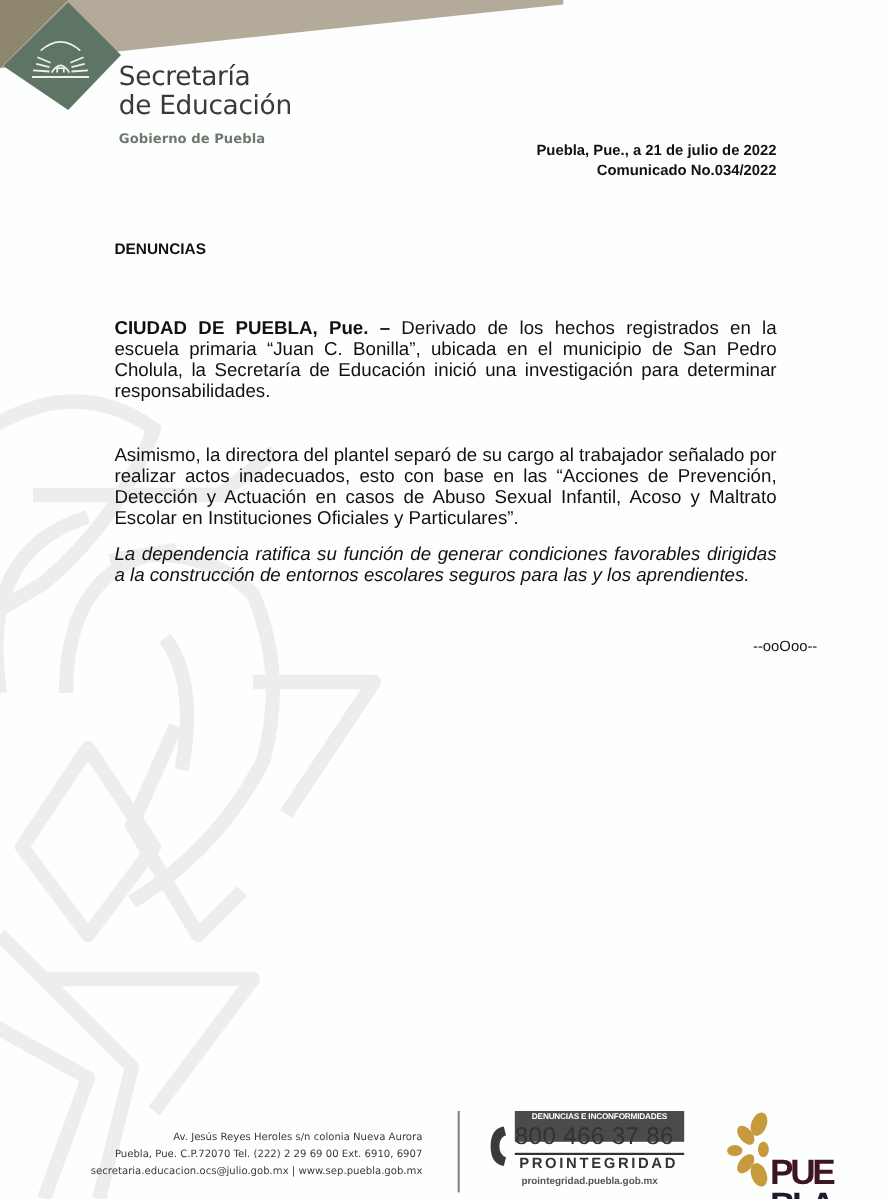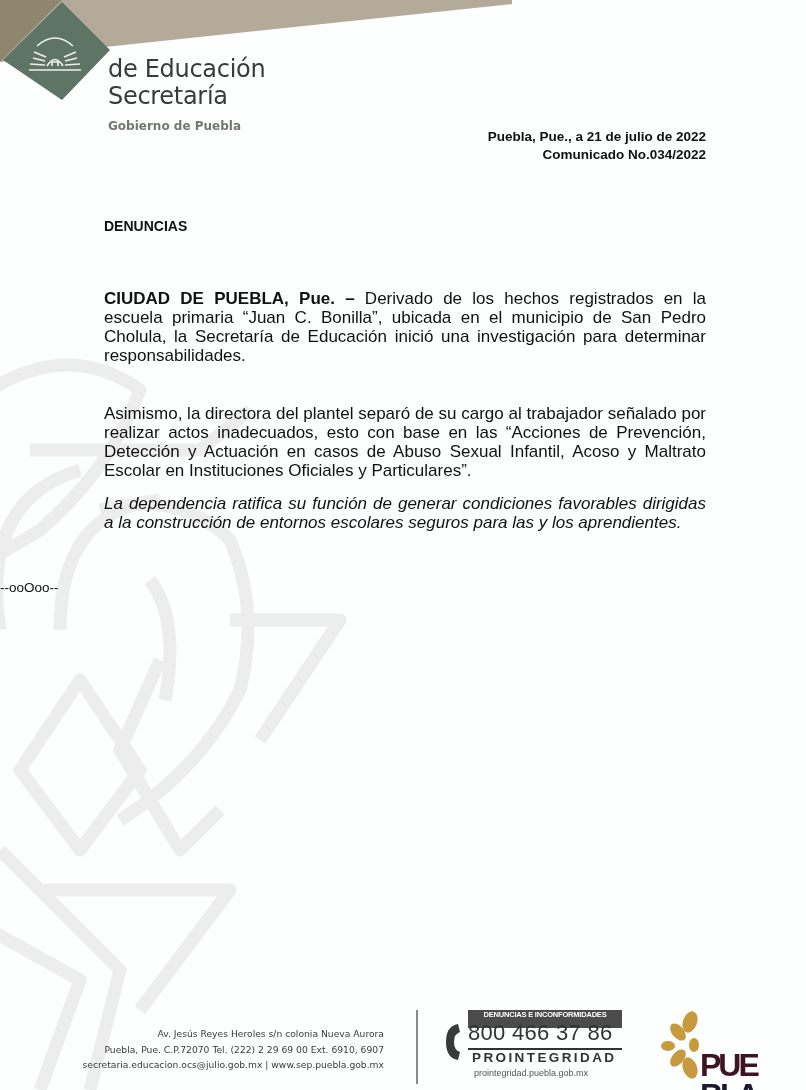--- a/index.html
+++ b/index.html
@@ -7,30 +7,30 @@
          font-family:"Liberation Sans", sans-serif; color:#111; }
   .banner { position:absolute; left:0; top:0; width:806px; height:200px; }
   .watermark { position:absolute; left:0; top:330px; width:420px; height:760px; }
   .brand { position:absolute; left:108px; top:56px; }
   .brand-title { font-family:"DejaVu Sans", sans-serif; font-size:24px; line-height:27px; color:#3a3a3a; letter-spacing:-0.3px; }
   .brand-sub { margin-top:9px; font-family:"DejaVu Sans", sans-serif; font-size:12px; font-weight:bold; color:#6e7a6e; }
   .dateblock { position:absolute; right:100px; top:128px; text-align:right; font-size:13.5px; font-weight:bold; line-height:18px; }
   .heading { position:absolute; left:104px; top:218px; font-size:14px; font-weight:bold; }
   .para { position:absolute; left:104px; width:602px; font-size:17px; line-height:19px; text-align:justify; }
   .p1 { top:289px; } .p2 { top:404px; } .p3 { top:494px;font-style:italic; }
-  .sep { position:absolute; left:0; width:743px; top:580px; text-align:left; font-size:13.5px; }
+  .sep { position:absolute; left:0; width:743px; top:580px; text-align:right; font-size:13.5px; }
   .footer-addr { position:absolute; right:422px; top:1026px; text-align:right; font-family:"DejaVu Sans", sans-serif; font-size:9.2px; line-height:15.5px; color:#3a3a3a; }
   .vline { position:absolute; left:416px; top:1010px; width:2px; height:74px; background:#8a8a8a; }
   .hotline { position:absolute; left:444px; top:1008px; width:180px; height:72px; }
-  .hl-tag { position:absolute; left:24px; top:2px; width:154px; height:18px; background:#4b4b4b; color:#fff; font-size:7.5px; font-weight:bold; line-height:10px; text-align:center; letter-spacing:-0.2px; }
+  .hl-tag { position:absolute; left:24px; top:2px; width:154px; height:28px; background:#4b4b4b; color:#fff; font-size:7.5px; font-weight:bold; line-height:10px; text-align:center; letter-spacing:-0.2px; }
   .hl-phone { position:absolute; left:0; top:14px; width:20px; height:40px; }
   .hl-num { position:absolute; left:24px; top:12px; font-size:22px; font-weight:normal; color:#333; letter-spacing:0.3px; }
   .hl-rule { position:absolute; left:24px; top:40px; width:154px; height:1.5px; background:#333; }
   .hl-name { position:absolute; left:28px; top:42px; font-size:13.5px; font-weight:bold; color:#333; letter-spacing:2.4px; }
-  .hl-url { position:absolute; left:30px; top:60px; font-size:9px; font-weight:normal; color:#555; }
+  .hl-url { position:absolute; left:30px; top:60px; font-size:9px; font-weight:bold; color:#555; }
   .puebla { position:absolute; left:660px; top:1010px; width:120px; height:70px; }
   .puebla-text { position:absolute; left:40px; top:0; font-family:"Liberation Sans", sans-serif; font-weight:bold; font-size:32px; line-height:30px; letter-spacing:-3px;margin-top:40px; }
   .pt1 { color:#3d1422; } .pt2 { color:#1d1a2e; }
 </style>
 </head>
 <body>
 
 <svg class="banner" viewBox="0 0 806 200">
   <polygon points="0,0 512,0 512,4 105,47 0,62" fill="#b3aa9a"></polygon>
   <polygon points="0,0 62,0 0,62" fill="#8f8670"></polygon>
@@ -60,22 +60,22 @@
     <path d="M80,350 L20,440 L80,520 L140,440 Z"></path>
     <path d="M230,290 L340,290 L260,410"></path>
     <path d="M40,560 L230,560 L140,680"></path>
     <path d="M0,520 L120,640 L90,760"></path>
     <path d="M160,330 L120,420 L180,520 L220,480"></path>
     <path d="M-10,600 L80,650 L40,760"></path>
   </g>
 </svg>
 
 <div class="brand">
+  <div class="brand-title">Secretaría</div>
   <div class="brand-title">de Educación</div>
-  <div class="brand-title">Secretaría</div>
   <div class="brand-sub">Gobierno de Puebla</div>
 </div>
 
 <div class="dateblock">
   <div>Puebla, Pue., a 21 de julio de 2022</div>
   <div>Comunicado No.034/2022</div>
 </div>
 
 <div class="heading">DENUNCIAS</div>
 

